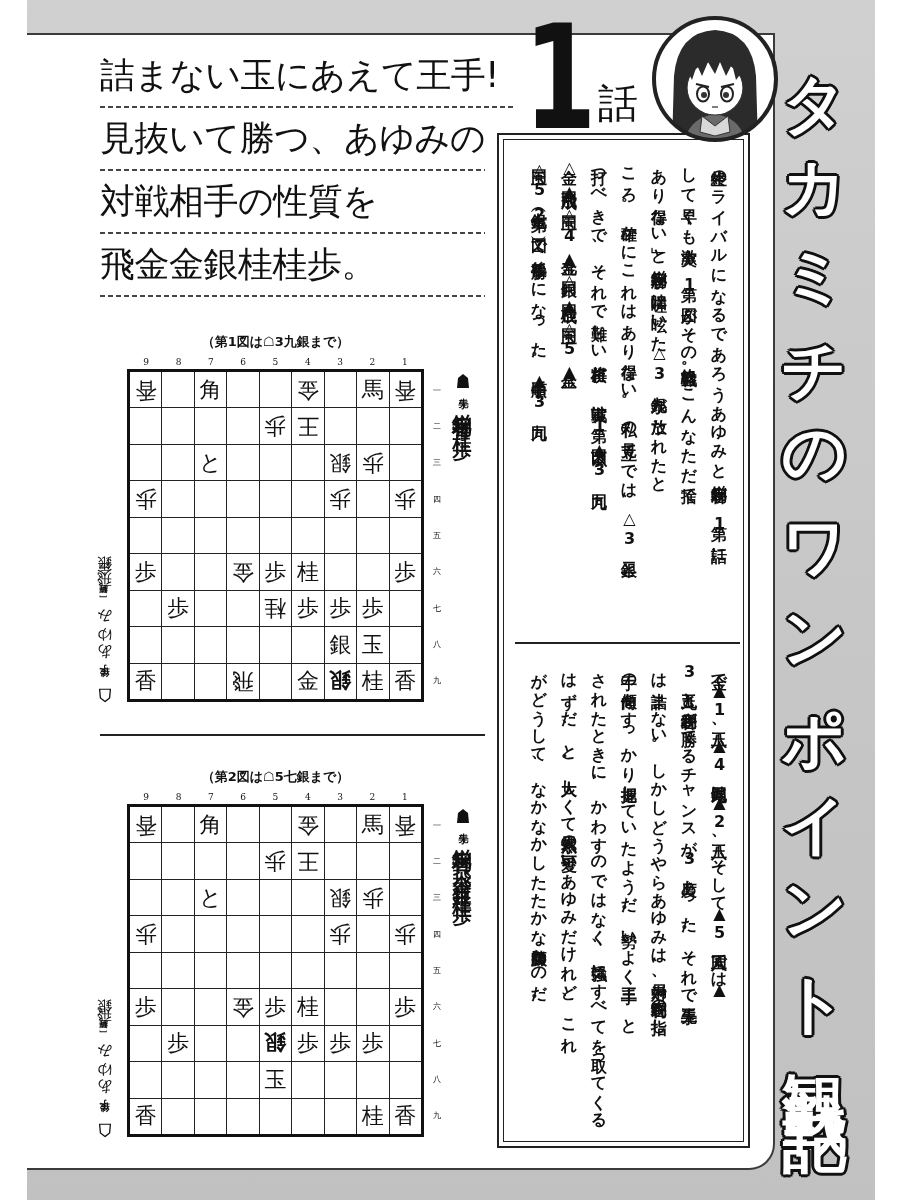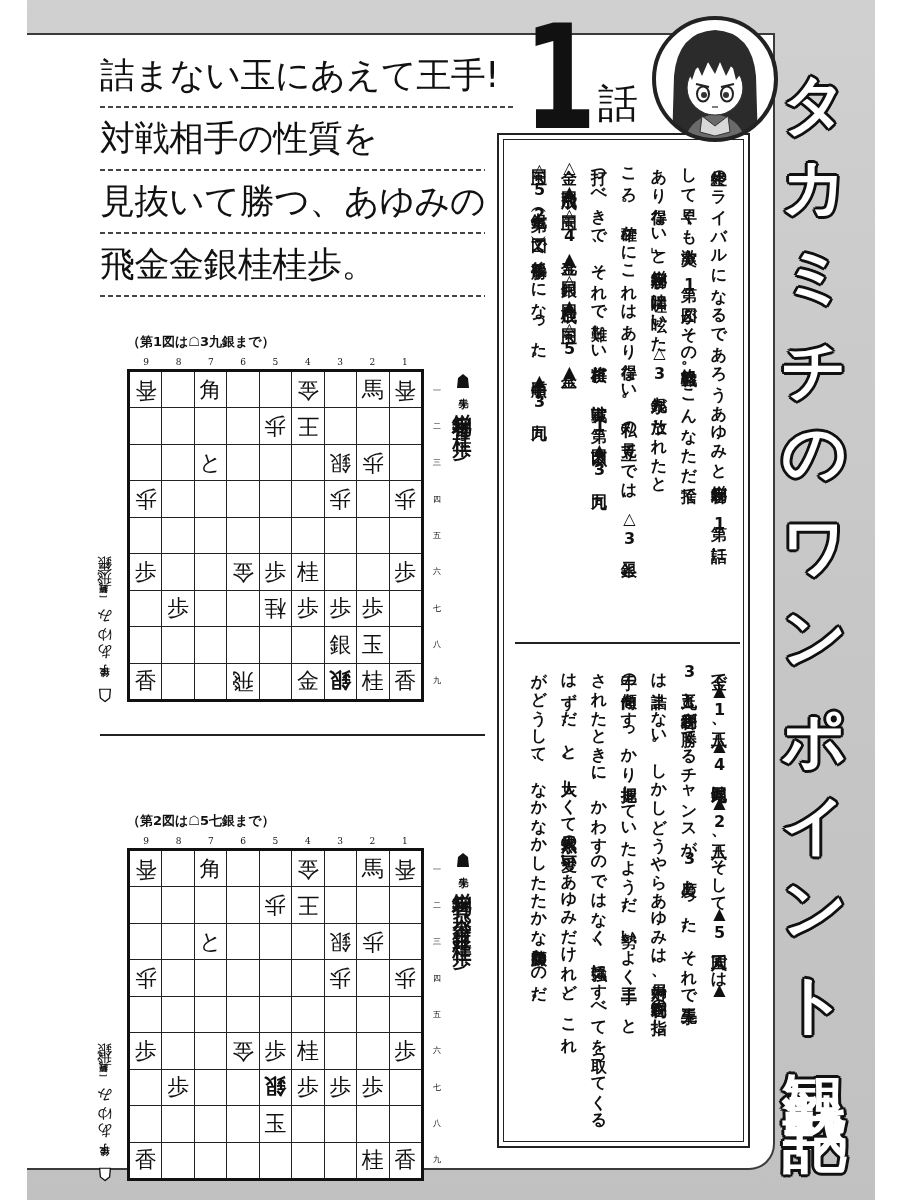--- a/index.html
+++ b/index.html
@@ -69,21 +69,21 @@
   .col {
     text-orientation: upright; white-space: nowrap;
     font-size: 16px; line-height: 30px; font-weight: bold; color: #111;
   }
   .col-block.top .col { letter-spacing: 1.3px; }
   .col-block.bottom .col { letter-spacing: 0.2px; }
 
   
   .board-wrap { position: absolute; left: 80px; width: 420px; height: 380px; }
   .caption {
-    position: absolute; left: 47px; top: 4px; width: 297px; 
+    position: absolute; left: 47px; top: 4px; width: 297px; text-align: center;
     font-size: 13px; font-weight: bold; line-height: 16px; white-space: nowrap;
   }
   .files { position: absolute; left: 50px; top: 26px; width: 291px; height: 12px; display: flex; }
   .files span { flex: 1; text-align: center; font-size: 9px; line-height: 12px; font-family: "DejaVu Serif", serif; }
   .grid {
     position: absolute; left: 47px; top: 39px; width: 291px; height: 327px;
     border: 3px solid #111; background: #222;
     display: grid; grid-template-columns: repeat(9, 1fr); grid-template-rows: repeat(9, 1fr); gap: 1px;
   }
   .cell { background: #fff; display: flex; align-items: center; justify-content: center; overflow: hidden; }
@@ -115,22 +115,22 @@
 </style>
 </head>
 <body>
 
 <div id="page">
   <div class="frame"></div>
   <div class="panel"></div>
 
   <div class="headline">
     <div class="hl-row first">詰まない玉にあえて王手!</div>
+    <div class="hl-row">見抜いて勝つ、あゆみの</div>
     <div class="hl-row">対戦相手の性質を</div>
-    <div class="hl-row">見抜いて勝つ、あゆみの</div>
     <div class="hl-row">飛金金銀桂桂歩。</div>
   </div>
 
   <div class="article-box">
     <div class="article-inner"></div>
   </div>
   <div class="col-block top">
     <div class="col">終生のライバルになるであろうあゆみと鋭利香が、第1話に</div>
     <div class="col">して早くも激突！　第1図がその終盤戦。「こんなただ捨て</div>
     <div class="col">あり得ない」と鋭利香が咄嗟に呟いた△3九銀が放たれたと</div>
@@ -365,21 +365,21 @@
         </svg>
       <div class="v g-role">後手</div>
       <div class="v g-name">あゆみ</div>
       <div class="v g-hlabel">［持駒］</div>
       <div class="v g-hand">飛金銀</div>
     </div>
   </div>
 
   <div class="board-divider"></div>
 
-  <div class="board-wrap" style="top:809px">
+  <div class="board-wrap" style="top:765px">
     <div class="caption">（第2図は☖5七銀まで）</div>
     <div class="files">
         <span>9</span>
         <span>8</span>
         <span>7</span>
         <span>6</span>
         <span>5</span>
         <span>4</span>
         <span>3</span>
         <span>2</span>

